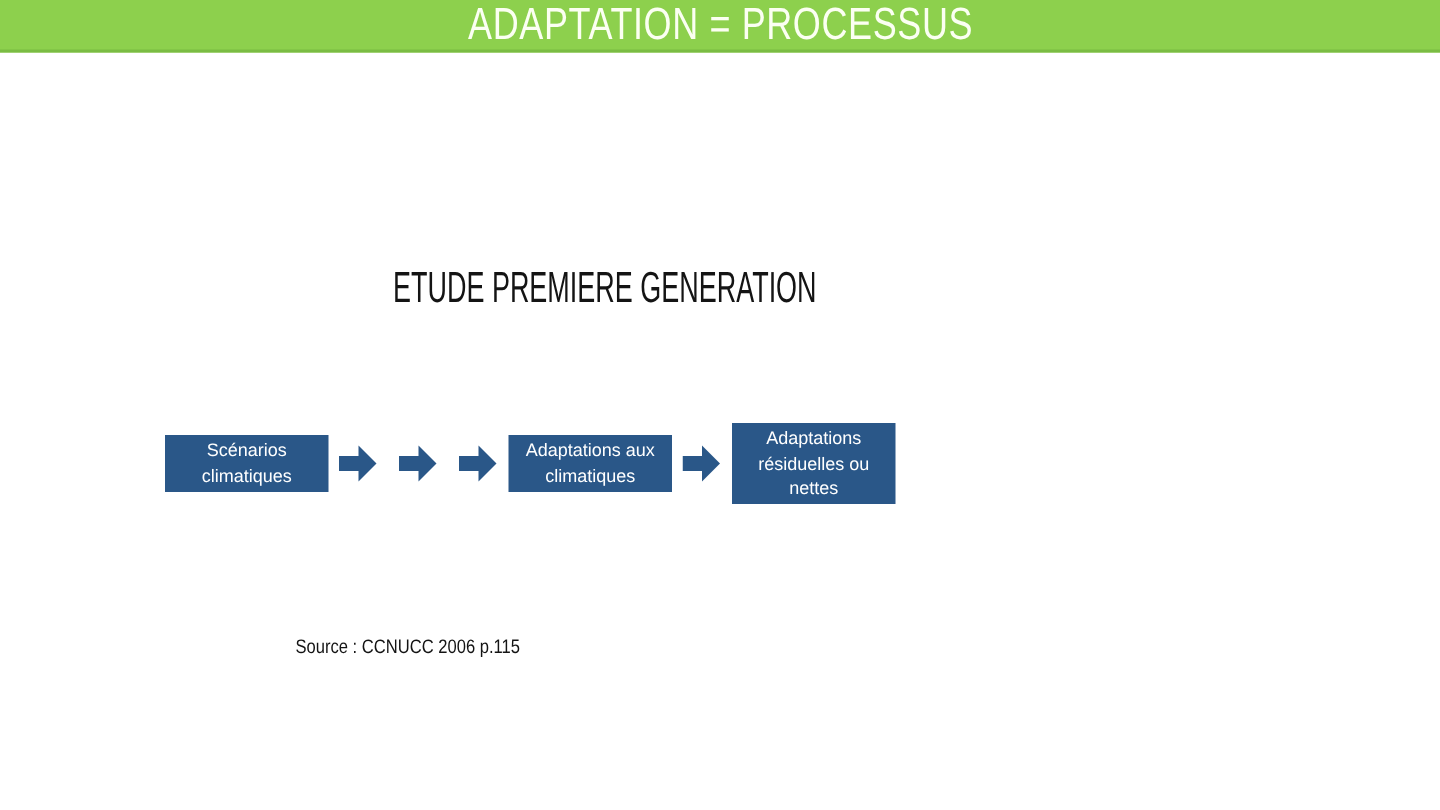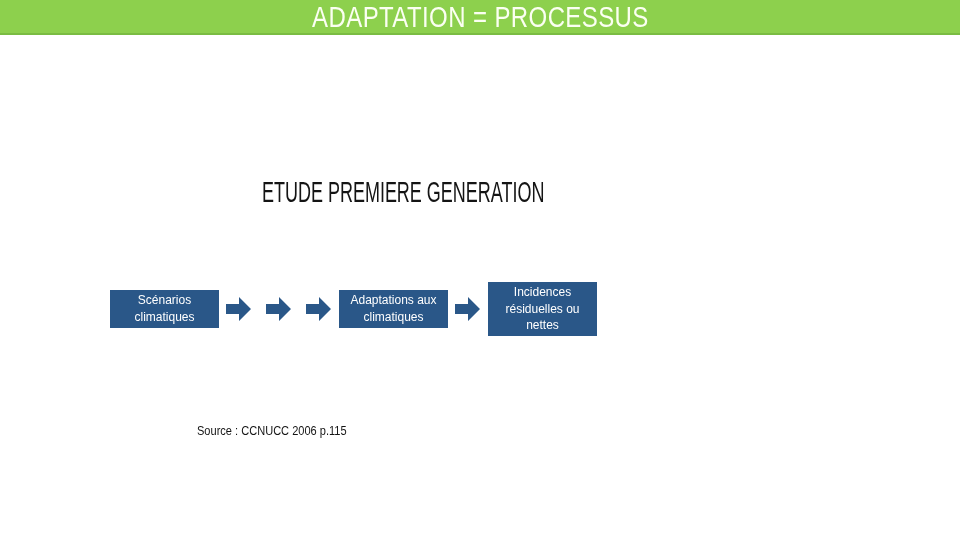--- a/index.html
+++ b/index.html
@@ -142,20 +142,20 @@
       <span>Adaptations aux climatiques</span>
     </div>
 
     <div class="arrow-gap">
       <svg class="arrow-icon" viewBox="0 0 26 26" xmlns="http://www.w3.org/2000/svg">
         <polygon points="0,8 13,8 13,1 25,13 13,25 13,18 0,18"></polygon>
       </svg>
     </div>
 
     <div class="step">
-      <span>Incidences résiduelles ou nettes</span>
+      <span>Adaptations résiduelles ou nettes</span>
     </div>
 
   </div>
 
   <div class="source-caption">Source : CCNUCC 2006 p.115</div>
 
 </div>
 
 </body></html>

